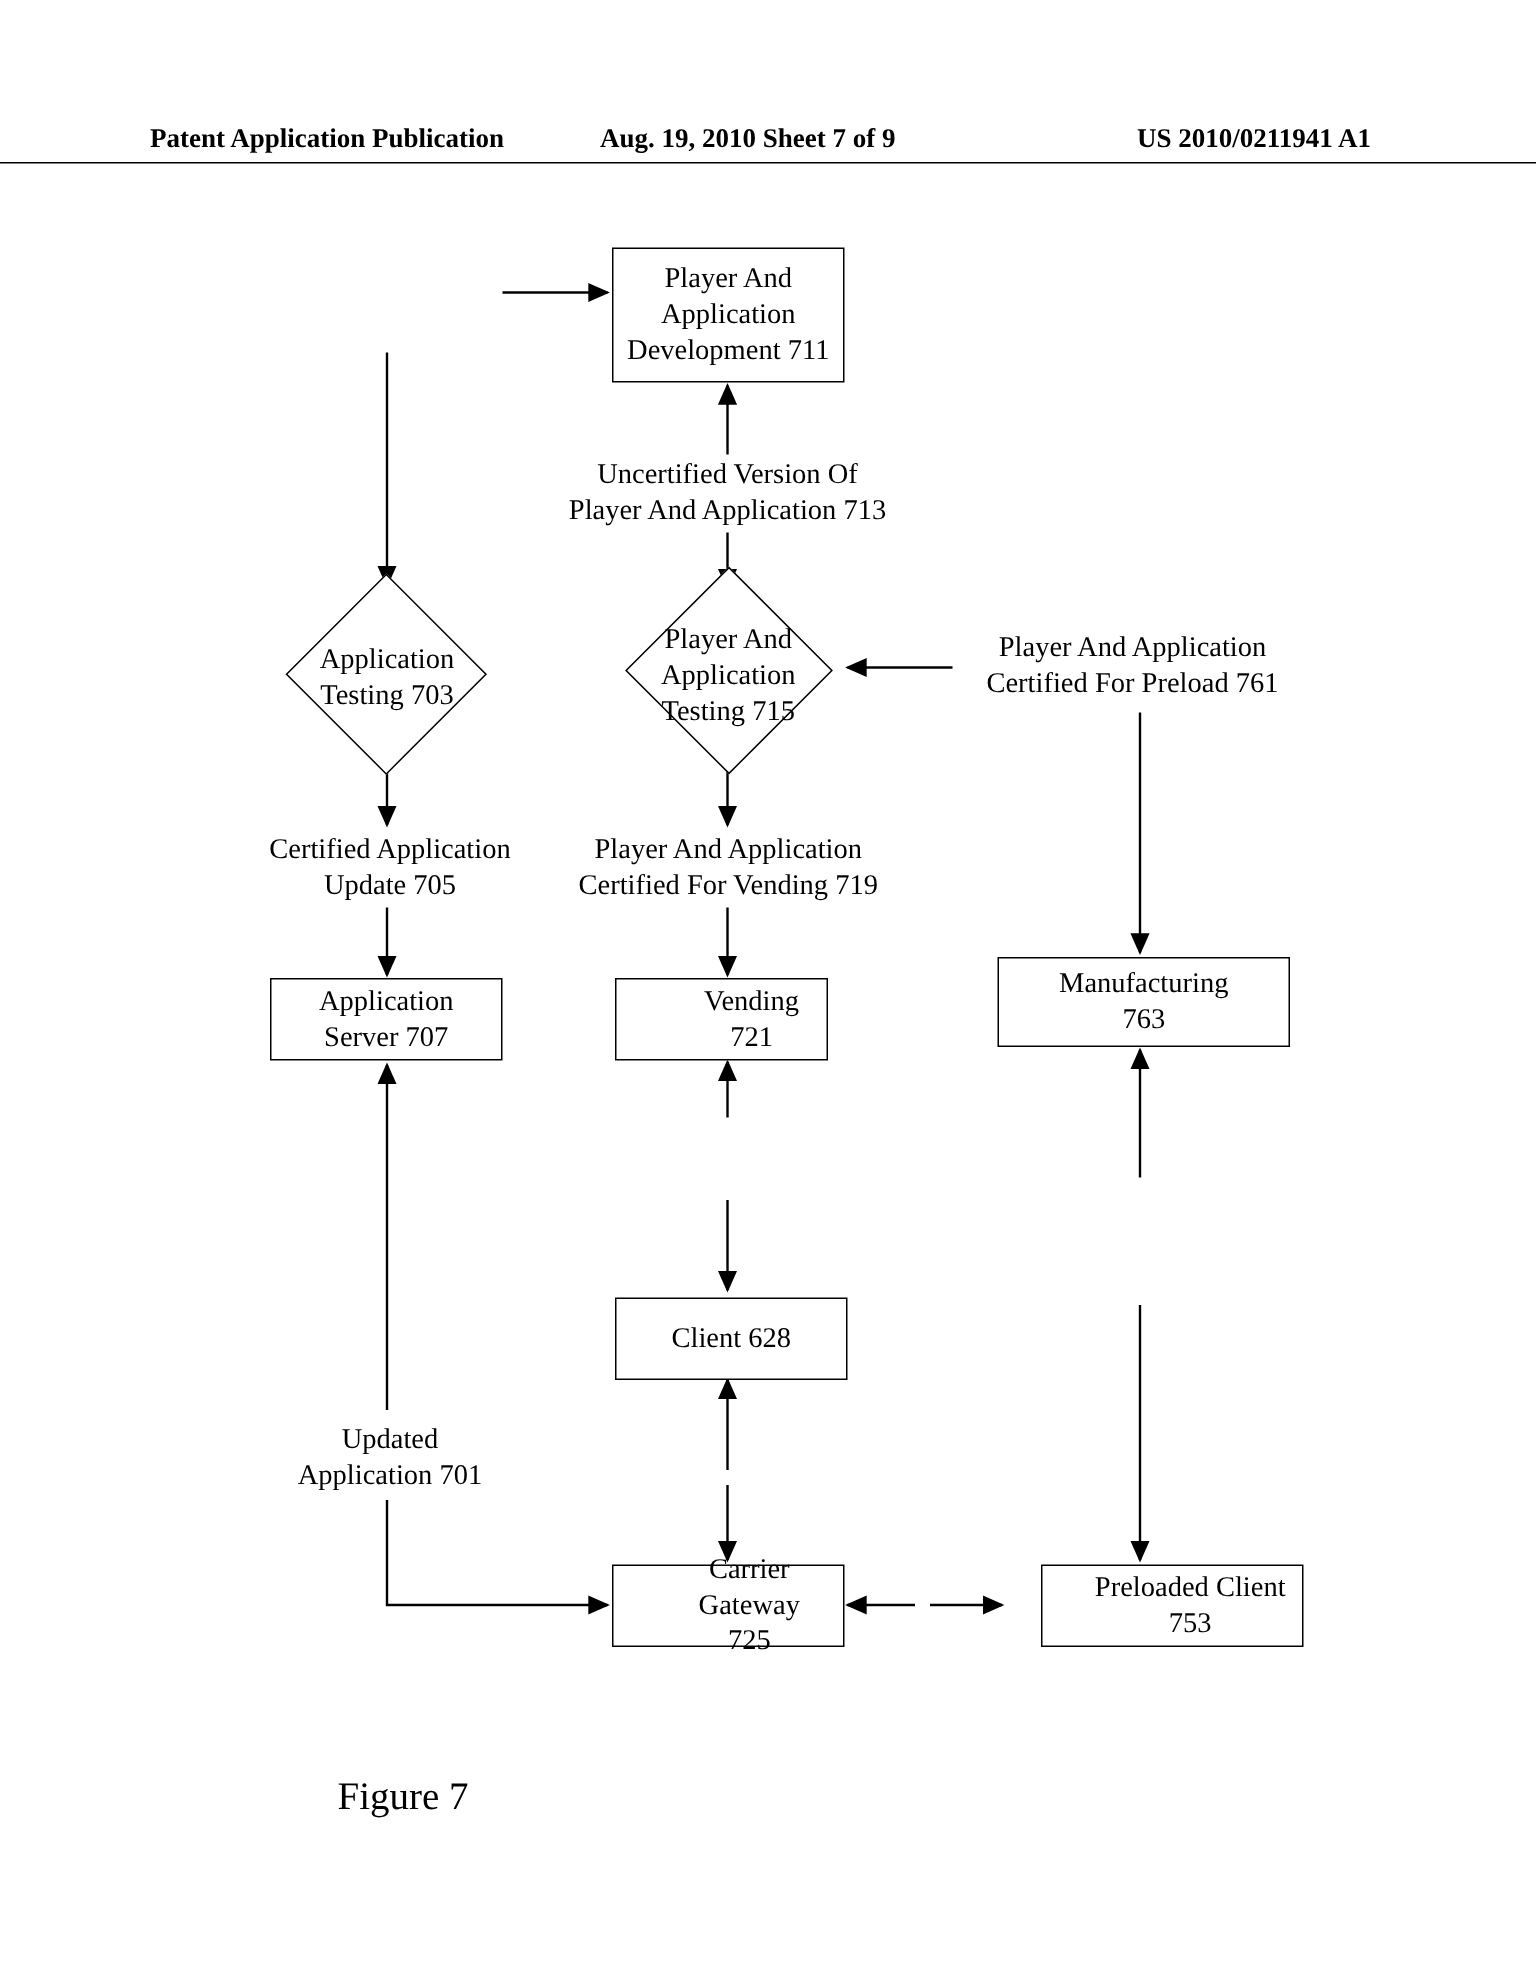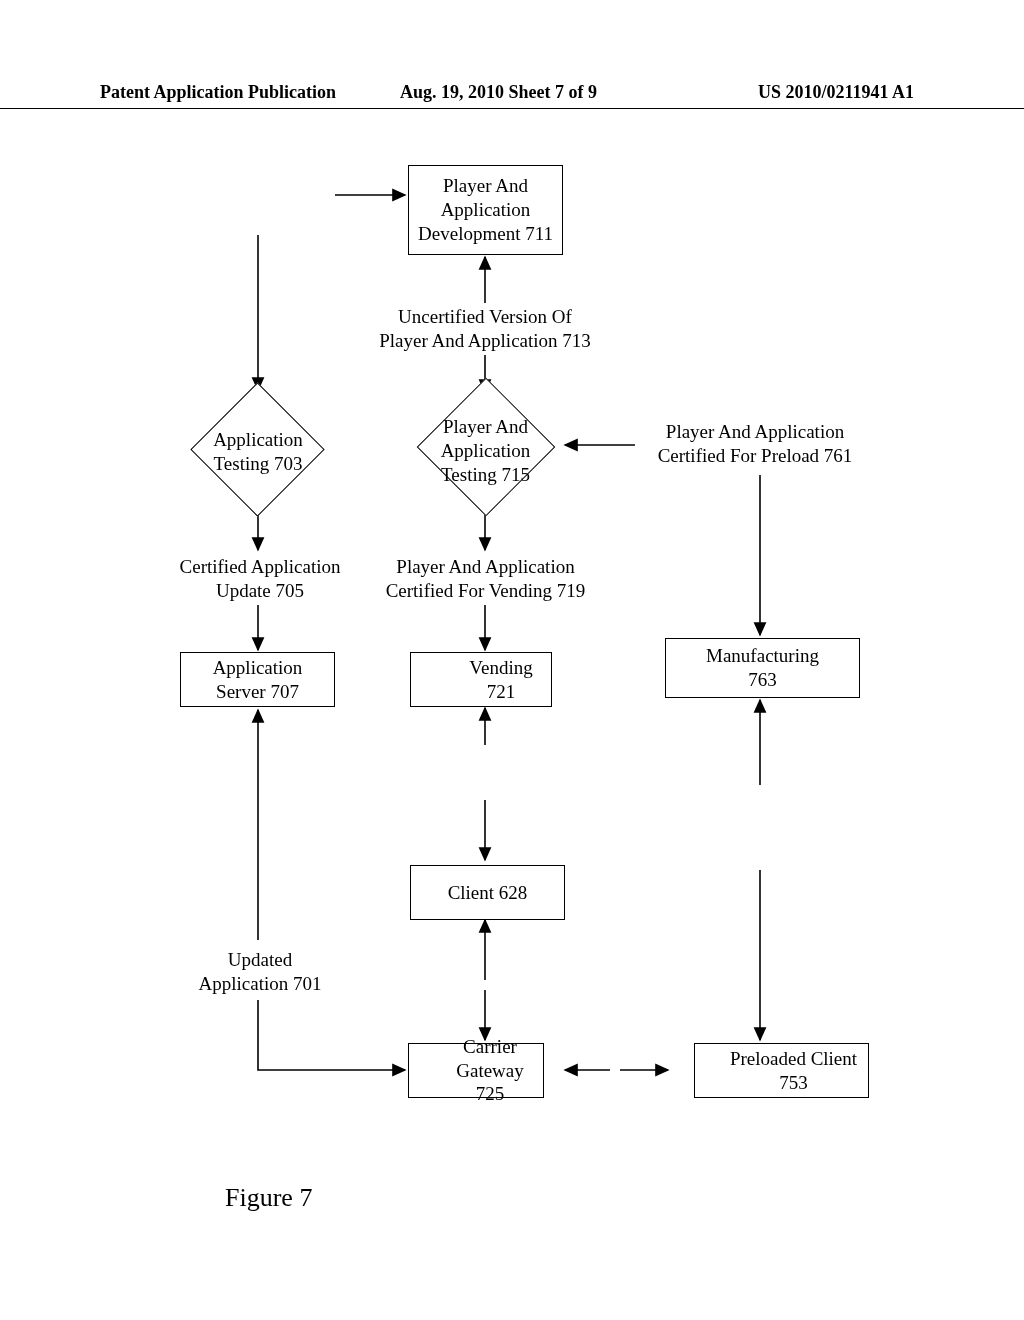--- a/index.html
+++ b/index.html
@@ -164,20 +164,20 @@
   <div class="box" style="left:665px; top:498px; width:195px; height:60px; white-space:pre-line;">Manufacturing
 763</div>
 
 
 
   <div class="box" style="left:410px; top:725px; width:155px; height:55px;">Client 628</div>
 
   <div class="txt" style="left:190px; top:808px; width:140px; white-space:pre-line;">Updated
 Application 701</div>
 
-  <div class="box" style="left:408px; top:903px; width:136px; height:55px; white-space:pre-line;padding-left:32px;">Carrier Gateway
+  <div class="box" style="left:408px; top:903px; width:155px; height:55px; white-space:pre-line;padding-left:32px;">Carrier Gateway
 725</div>
 
   <div class="box" style="left:694px; top:903px; width:175px; height:55px; white-space:pre-line;padding-left:28px;">Preloaded Client
 753</div>
 
   <div class="fig-caption" style="left:225px; top:1015px;">Figure 7</div>
 </div>
 
 </body></html>

